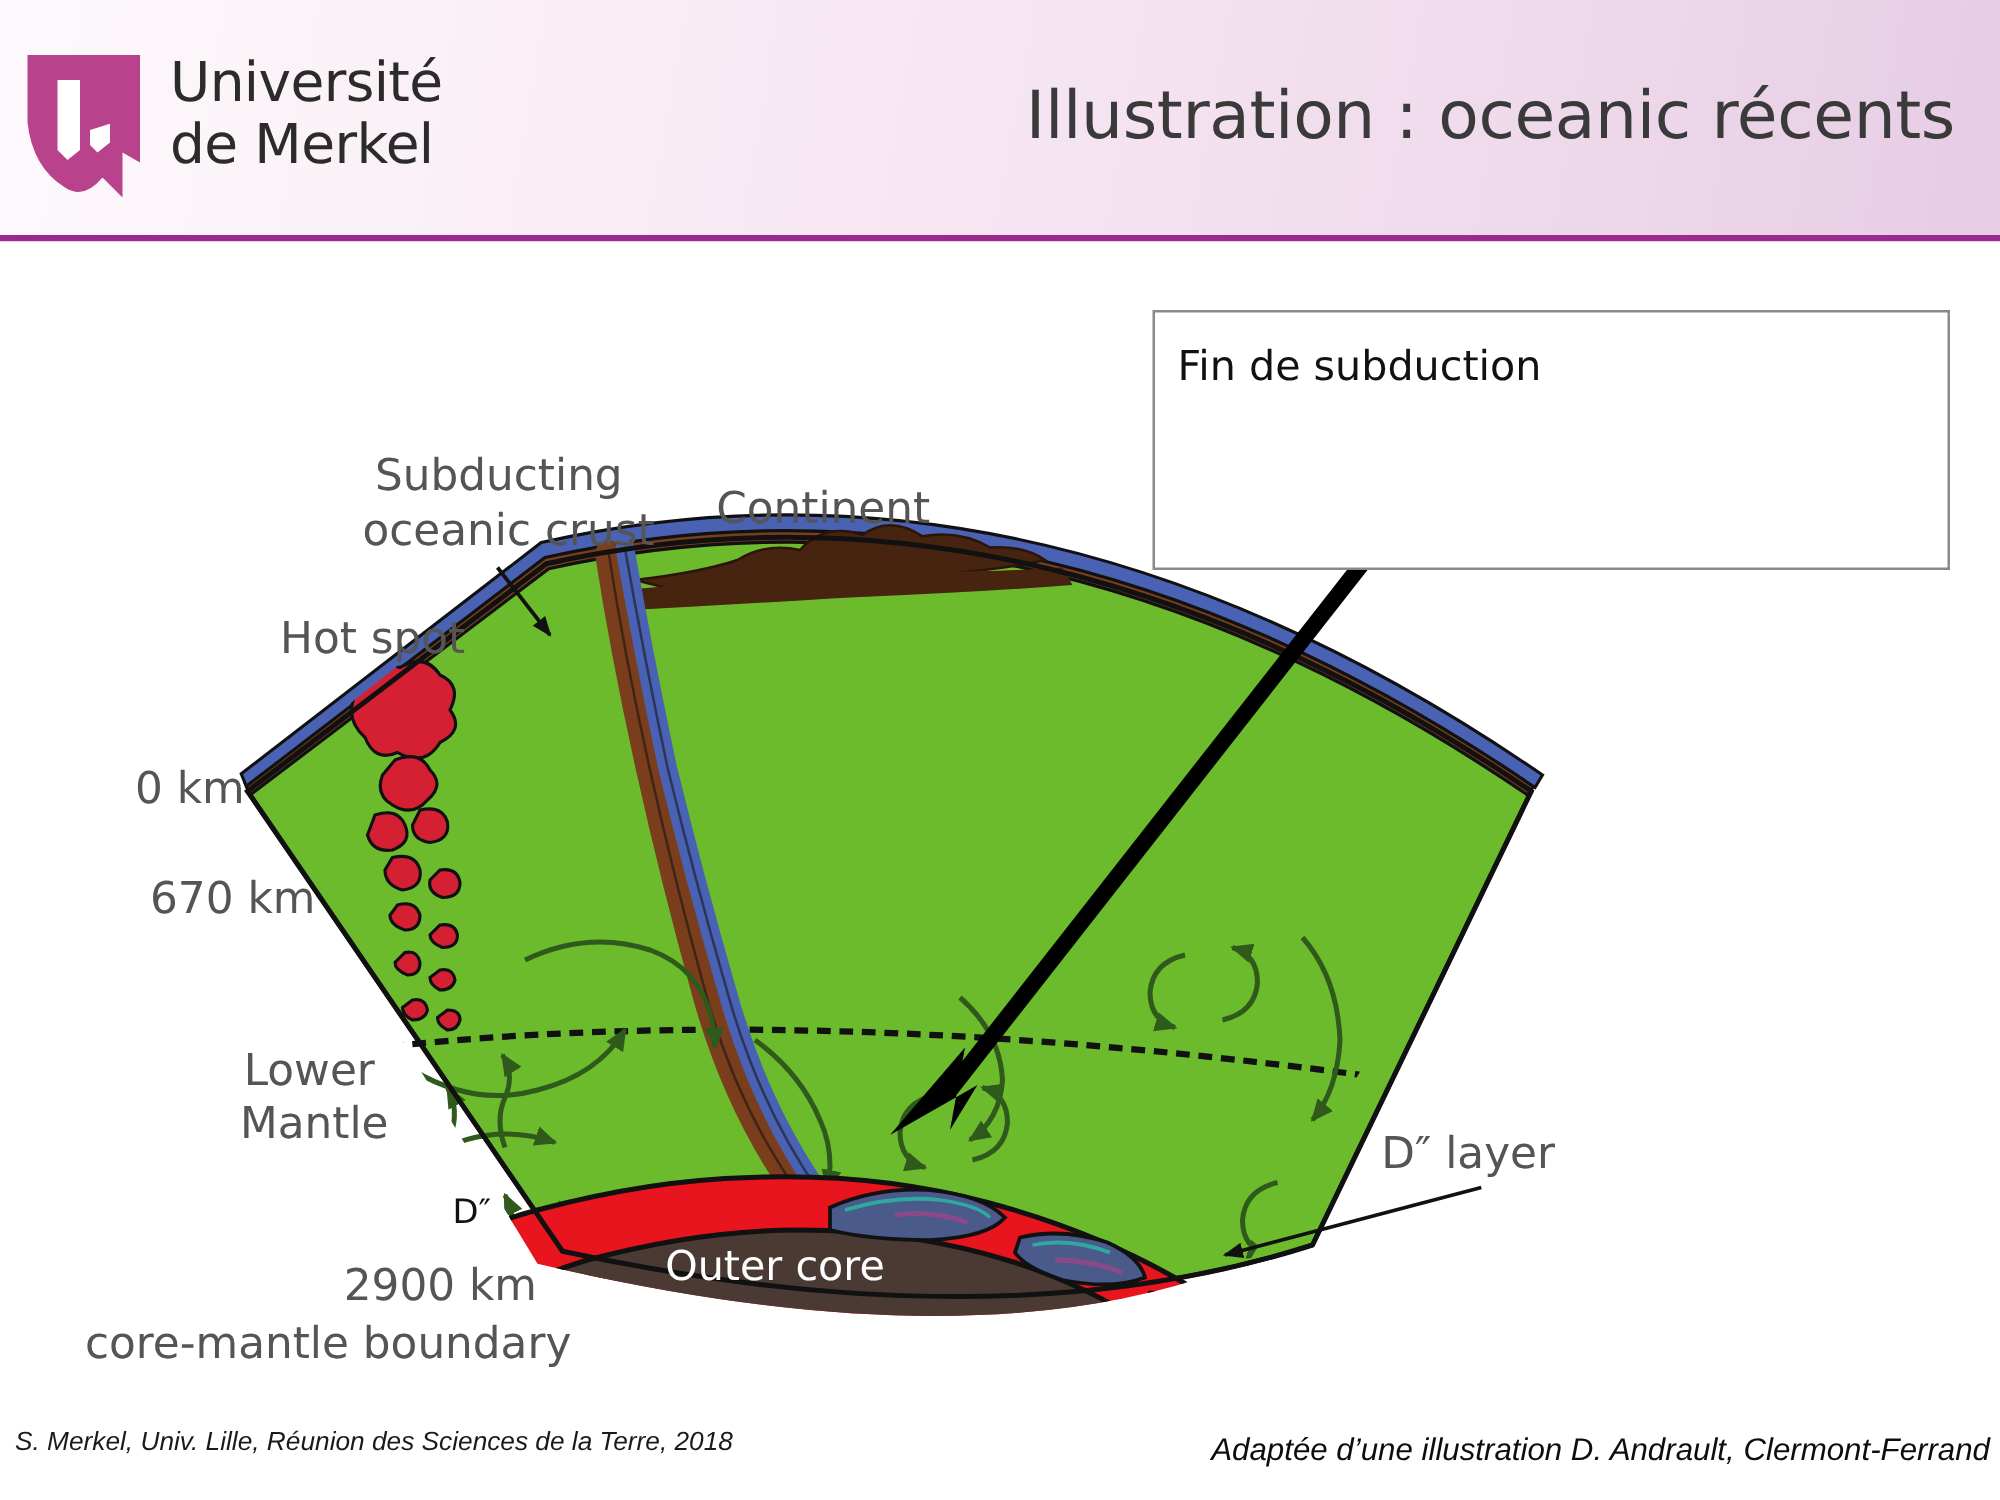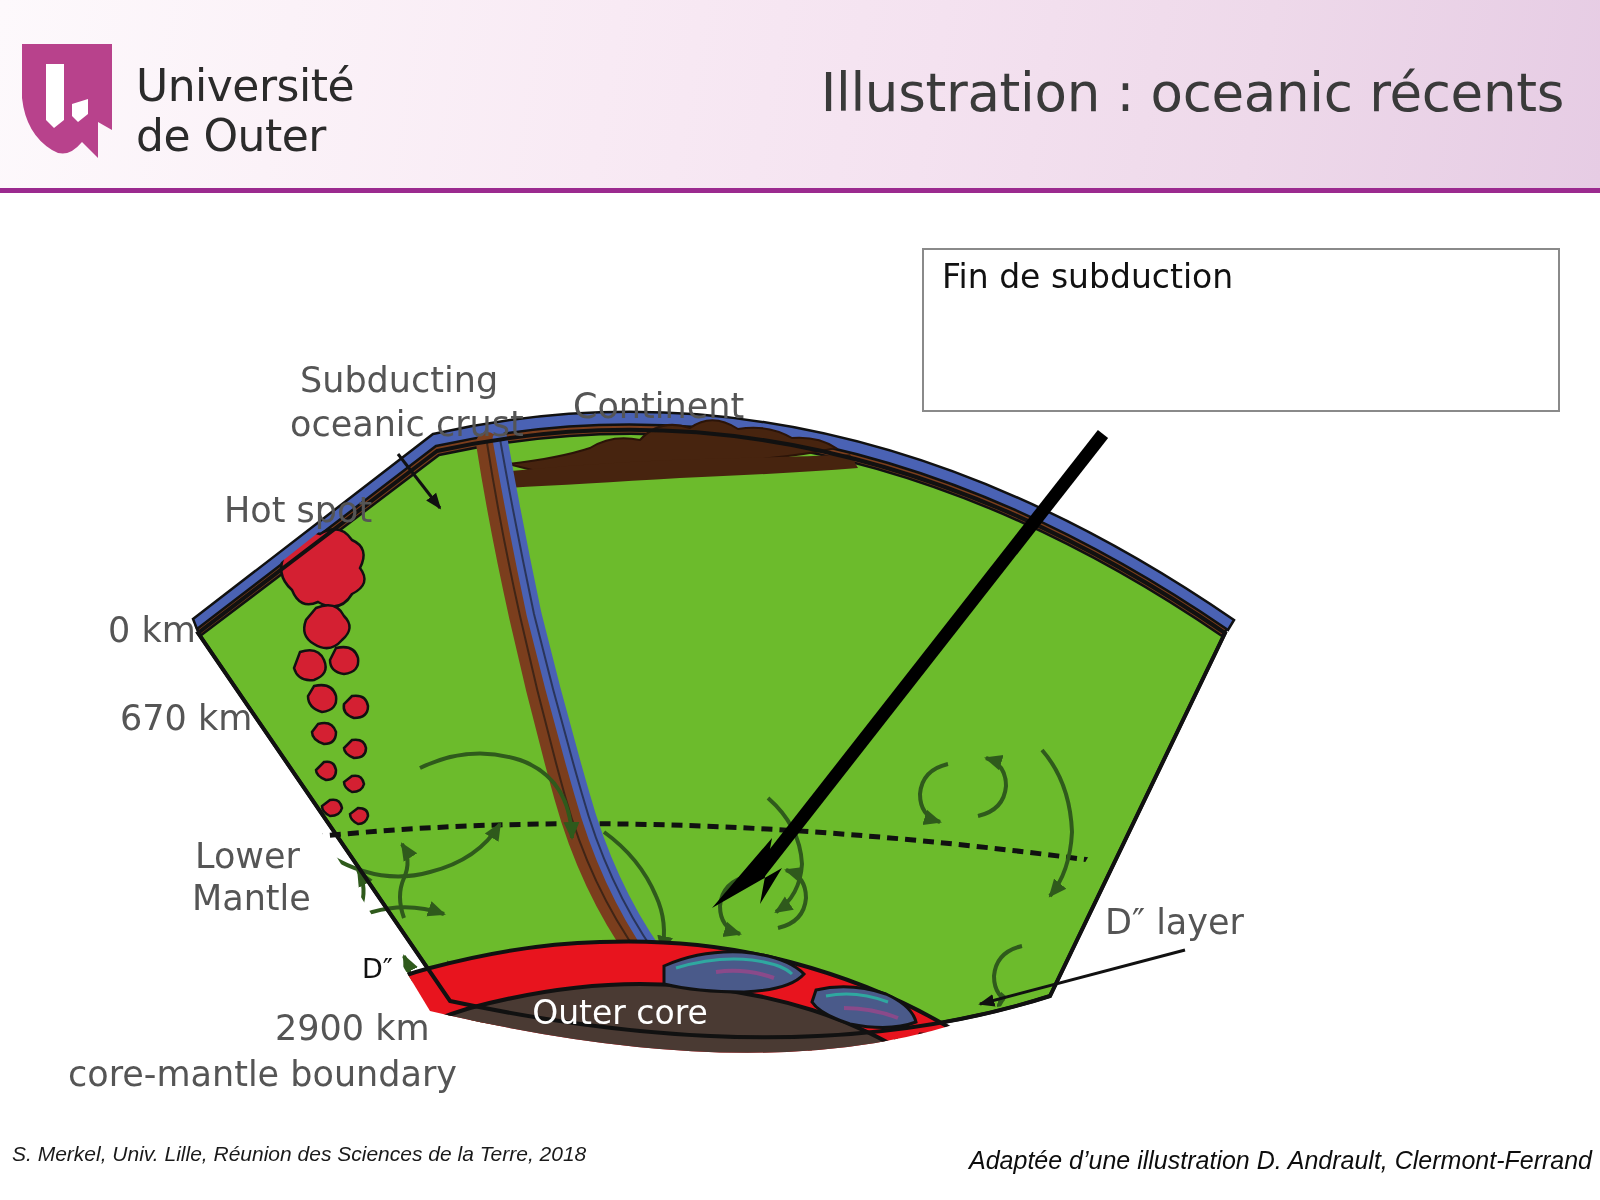--- a/index.html
+++ b/index.html
@@ -34,21 +34,21 @@
     left: 0; top: 188px;
     width: 1600px;
     height: 5px;
     background: #9b2a8f;
   }
 
   #logo-block {
     position: absolute;
     left: 18px; top: 42px;
     display: flex;
-    align-items: flex-end;
+    align-items: flex-start;
   }
   #logo-mark { width: 98px; height: 118px; display: block; }
   #logo-text {
     margin-left: 20px;
     font-family: "DejaVu Sans", sans-serif;
     font-size: 44px;
     line-height: 1.12;
     color: #2b2b2b;
     font-weight: 400;
     letter-spacing: -0.5px;
@@ -74,25 +74,25 @@
     height: 910px;
   }
   #earth-svg { display: block; width: 1600px; height: 910px; }
 
   
   #callout {
     position: absolute;
     left: 922px;
     top: 248px;
     width: 638px;
-    height: 164px;
+    height: 208px;
     background: #ffffff;
     border: 2px solid #8a8a8a;
     box-sizing: border-box;
-    padding: 10px 0 0 18px;
+    padding: 26px 0 0 18px;
   }
   #callout .cl {
     font-family: "DejaVu Sans", sans-serif;
     font-size: 33px;
     color: #111111;
     line-height: 1.0;
     margin-bottom: 23px;
     white-space: nowrap;
   }
 
@@ -131,21 +131,21 @@
 <div id="header-rule"></div>
 
 <div id="logo-block">
   <svg id="logo-mark" viewBox="0 0 98 118">
     <path d="M4 2 H94 V64 L94 88 L80 80 L80 116 L64 100 Q49 118 34 108 Q8 92 4 56 Z" fill="#b8428c"></path>
     <path d="M28 22 H46 V78 L36 86 L28 78 Z" fill="#ffffff"></path>
     <path d="M54 62 L70 57 V72 L60 80 L54 74 Z" fill="#ffffff"></path>
   </svg>
   <div id="logo-text">
     <span>Université</span>
-    <span class="l2">de Outer</span>
+    <span class="l2">de Merkel</span>
   </div>
 </div>
 
 <div id="page-title">Illustration : oceanic récents</div>
 
 <div id="diagram-wrap">
 <svg id="earth-svg" viewBox="0 0 1600 910" xmlns="http://www.w3.org/2000/svg">
   <defs>
     <clipPath id="wedgeClip">
       <path d="M198,432 L440,240 Q820,150 1222,432 L1000,812 Q790,900 430,815 Z"></path>

